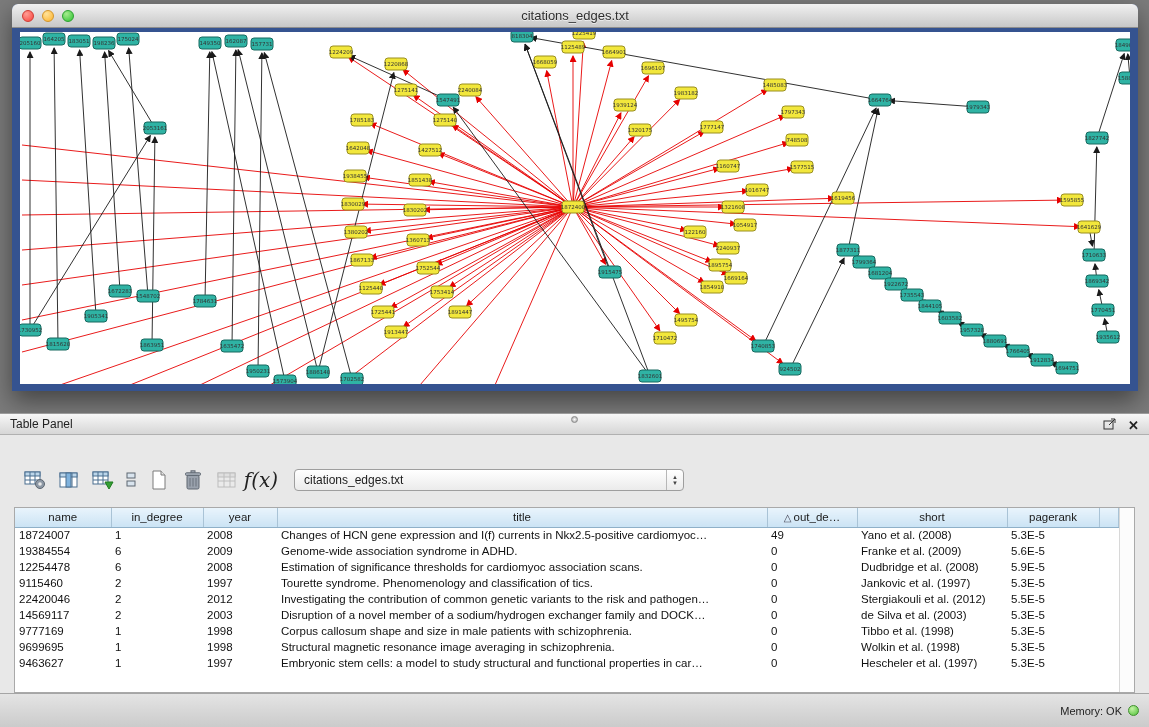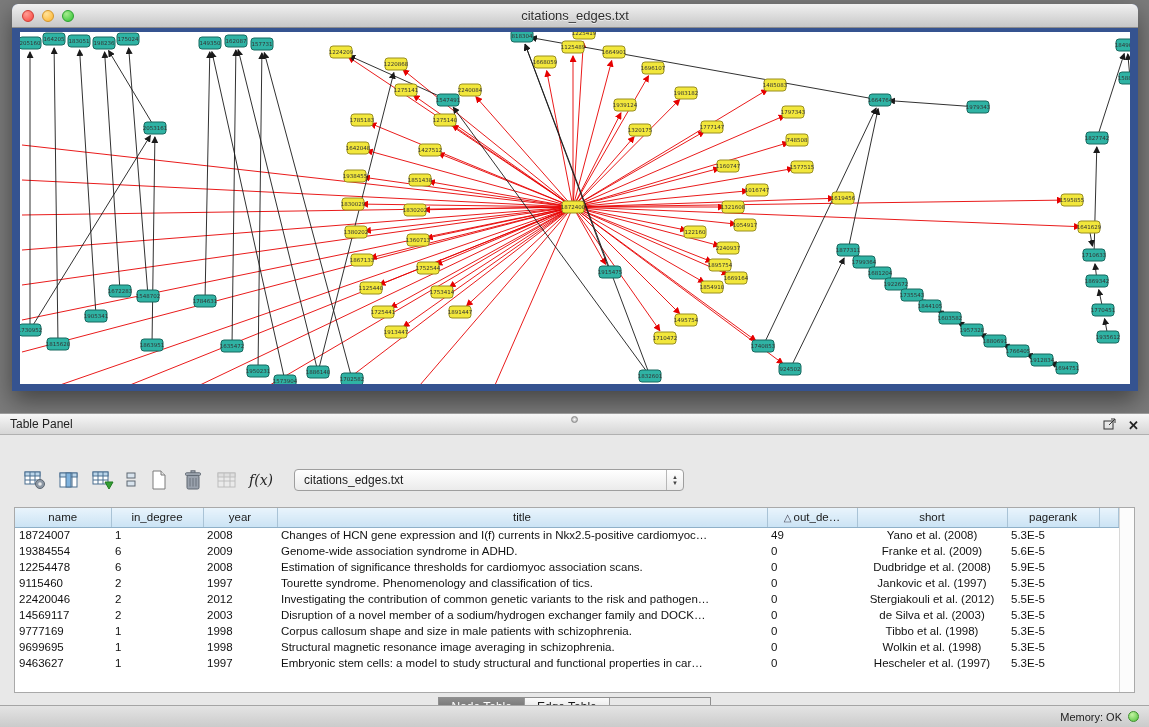--- a/index.html
+++ b/index.html
@@ -35,49 +35,49 @@
   .close-x { font-size:13px; font-weight:bold; color:#222; line-height:15px; }
 
   .panel-body { position:absolute; top:21px; left:0; right:0; bottom:0; }
 
   .toolbar { position:absolute; top:30px; left:0; right:0; height:30px;
              display:flex; align-items:center; padding-left:22px; gap:8px; }
   .tbtn { width:26px; height:26px; border:none; background:transparent; padding:0;
           display:flex; align-items:center; justify-content:center; }
   .tbtn.narrow { width:14px; }
   .tbtn.disabled { opacity:.45; }
-  .fx { font-family:"DejaVu Serif", serif; font-style:italic; font-size:14px; color:#222; }
+  .fx { font-family:"DejaVu Serif", serif; font-style:italic; font-size:20px; color:#222; }
   .combo { margin-left:12px; width:390px; height:22px; border:1px solid #9e9e9e; border-radius:4px;
            background:linear-gradient(#ffffff,#ebebeb); display:flex; align-items:center;
            position:relative; font-size:12px; color:#1c1c1c; padding-left:9px; }
   .combo-arrows { position:absolute; right:0; top:0; bottom:0; width:17px; border-left:1px solid #b7b7b7;
                   display:flex; flex-direction:column; align-items:center; justify-content:center;
                   font-size:6px; color:#444; line-height:6px; }
 
   .grid { position:absolute; left:14px; top:72px; width:1121px; height:186px;
           background:#fff; border:1px solid #a9a9a9; }
   .grid table { border-collapse:collapse; table-layout:fixed; width:1104px; }
   .grid th { height:19px; background:linear-gradient(#e9f4fc,#cbe3f4);
              border-right:1px solid #a9c3d6; border-bottom:1px solid #8fb0c8;
              font-weight:normal; font-size:11.5px; color:#1a1a1a; overflow:hidden; white-space:nowrap;text-align:center; }
   .grid td { height:16px; padding:0 4px; white-space:nowrap; overflow:hidden;
              font-size:11.5px; color:#111; }
-  .grid td.center { text-align:center; }
+  .grid td.center { text-align:left; }
   .sort { font-size:10px; color:#445; margin-right:2px; }
   .vscroll { position:absolute; top:0; right:0; width:15px; bottom:0;
              background:#fcfcfc; border-left:1px solid #d8d8d8; }
 
   .tabs { position:absolute; left:0; right:0; top:262px; display:flex; justify-content:center; }
   .seg { display:flex; border:1px solid #8f8f8f; border-radius:0; overflow:hidden; }
   .seg-btn { font-size:12px; padding:2px 12px; height:19px; line-height:15px; border:none;
              border-right:1px solid #9a9a9a; background:linear-gradient(#fbfbfb,#d9d9d9); color:#1a1a1a; }
   .seg-btn:last-child { border-right:none;margin-top:30px; }
   .seg-btn.selected { background:linear-gradient(#8d8d8d,#616161); color:#fff; }
 
-  .statusbar { position:absolute; left:0; bottom:0; width:1149px; height:22px;
+  .statusbar { position:absolute; left:0; bottom:0; width:1149px; height:34px;
                background:linear-gradient(#e4e4e4,#cbcbcb); border-top:1px solid #a5a5a5;
                display:flex; align-items:center; justify-content:flex-end; gap:6px;
                padding-right:10px; font-size:11px; color:#222; }
   .led { width:11px; height:11px; border-radius:50%; border:1px solid #3f8f2d;
          background:radial-gradient(circle at 35% 30%, #c4f3a4, #4fc139); }
 </style>
 </head>
 <body>
 
 <div class="screen">

